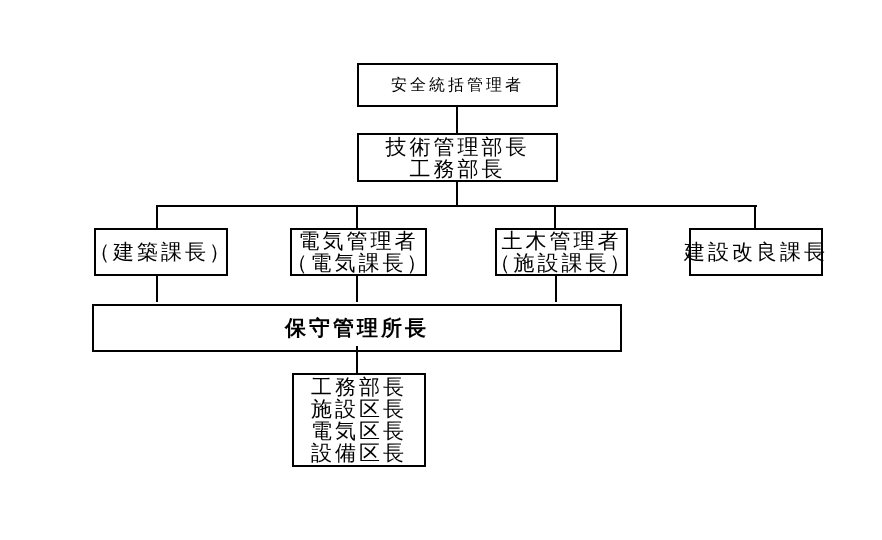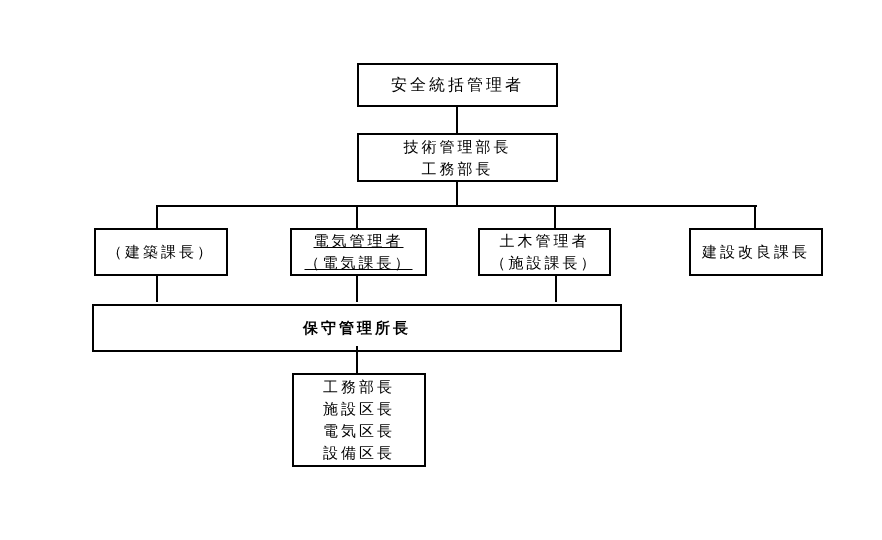--- a/index.html
+++ b/index.html
@@ -19,21 +19,21 @@
   .node {
     position: absolute;
     box-sizing: border-box;
     border: 2px solid #000000;
     background: #ffffff;
     display: flex;
     flex-direction: column;
     justify-content: center;
     align-items: center;
     text-align: center;
-    font-size: 15px;
+    font-size: 21px;
     letter-spacing: 3px;
     line-height: 22px;
     font-weight: 400;
   }
   .node span {
     display: block;
     white-space: nowrap;
   }
   .vline {
     position: absolute;
@@ -65,25 +65,25 @@
   <div class="vline" style="left:456px; top:181px; height:26px;"></div>
   <div class="hline" style="left:156px; top:205px; width:601px;"></div>
   <div class="vline" style="left:156px; top:205px; height:25px;"></div>
   <div class="vline" style="left:356px; top:205px; height:25px;"></div>
   <div class="vline" style="left:554px; top:205px; height:25px;"></div>
   <div class="vline" style="left:754px; top:205px; height:25px;"></div>
 
   <div class="node" style="left:94px; top:228px; width:134px; height:48px;">
     <span>（建築課長）</span>
   </div>
-  <div class="node" style="left:290px; top:228px; width:137px; height:48px;text-decoration:underline;">
+  <div class="node" style="left:290px; top:228px; width:137px; height:48px;">
     <span>電気管理者</span>
     <span>（電気課長）</span>
   </div>
-  <div class="node" style="left:478px; top:228px; width:133px; height:48px;">
+  <div class="node" style="left:495px; top:228px; width:133px; height:48px;">
     <span>土木管理者</span>
     <span>（施設課長）</span>
   </div>
   <div class="node" style="left:689px; top:228px; width:134px; height:48px;">
     <span>建設改良課長</span>
   </div>
 
   <div class="vline" style="left:156px; top:276px; height:26px;"></div>
   <div class="vline" style="left:356px; top:276px; height:26px;"></div>
   <div class="vline" style="left:555px; top:276px; height:26px;"></div>

